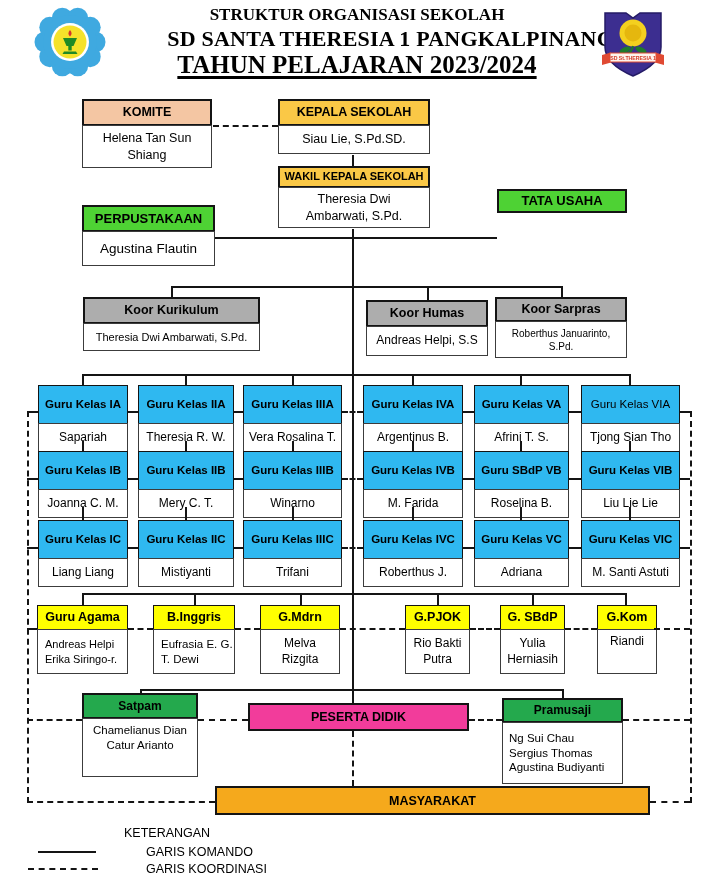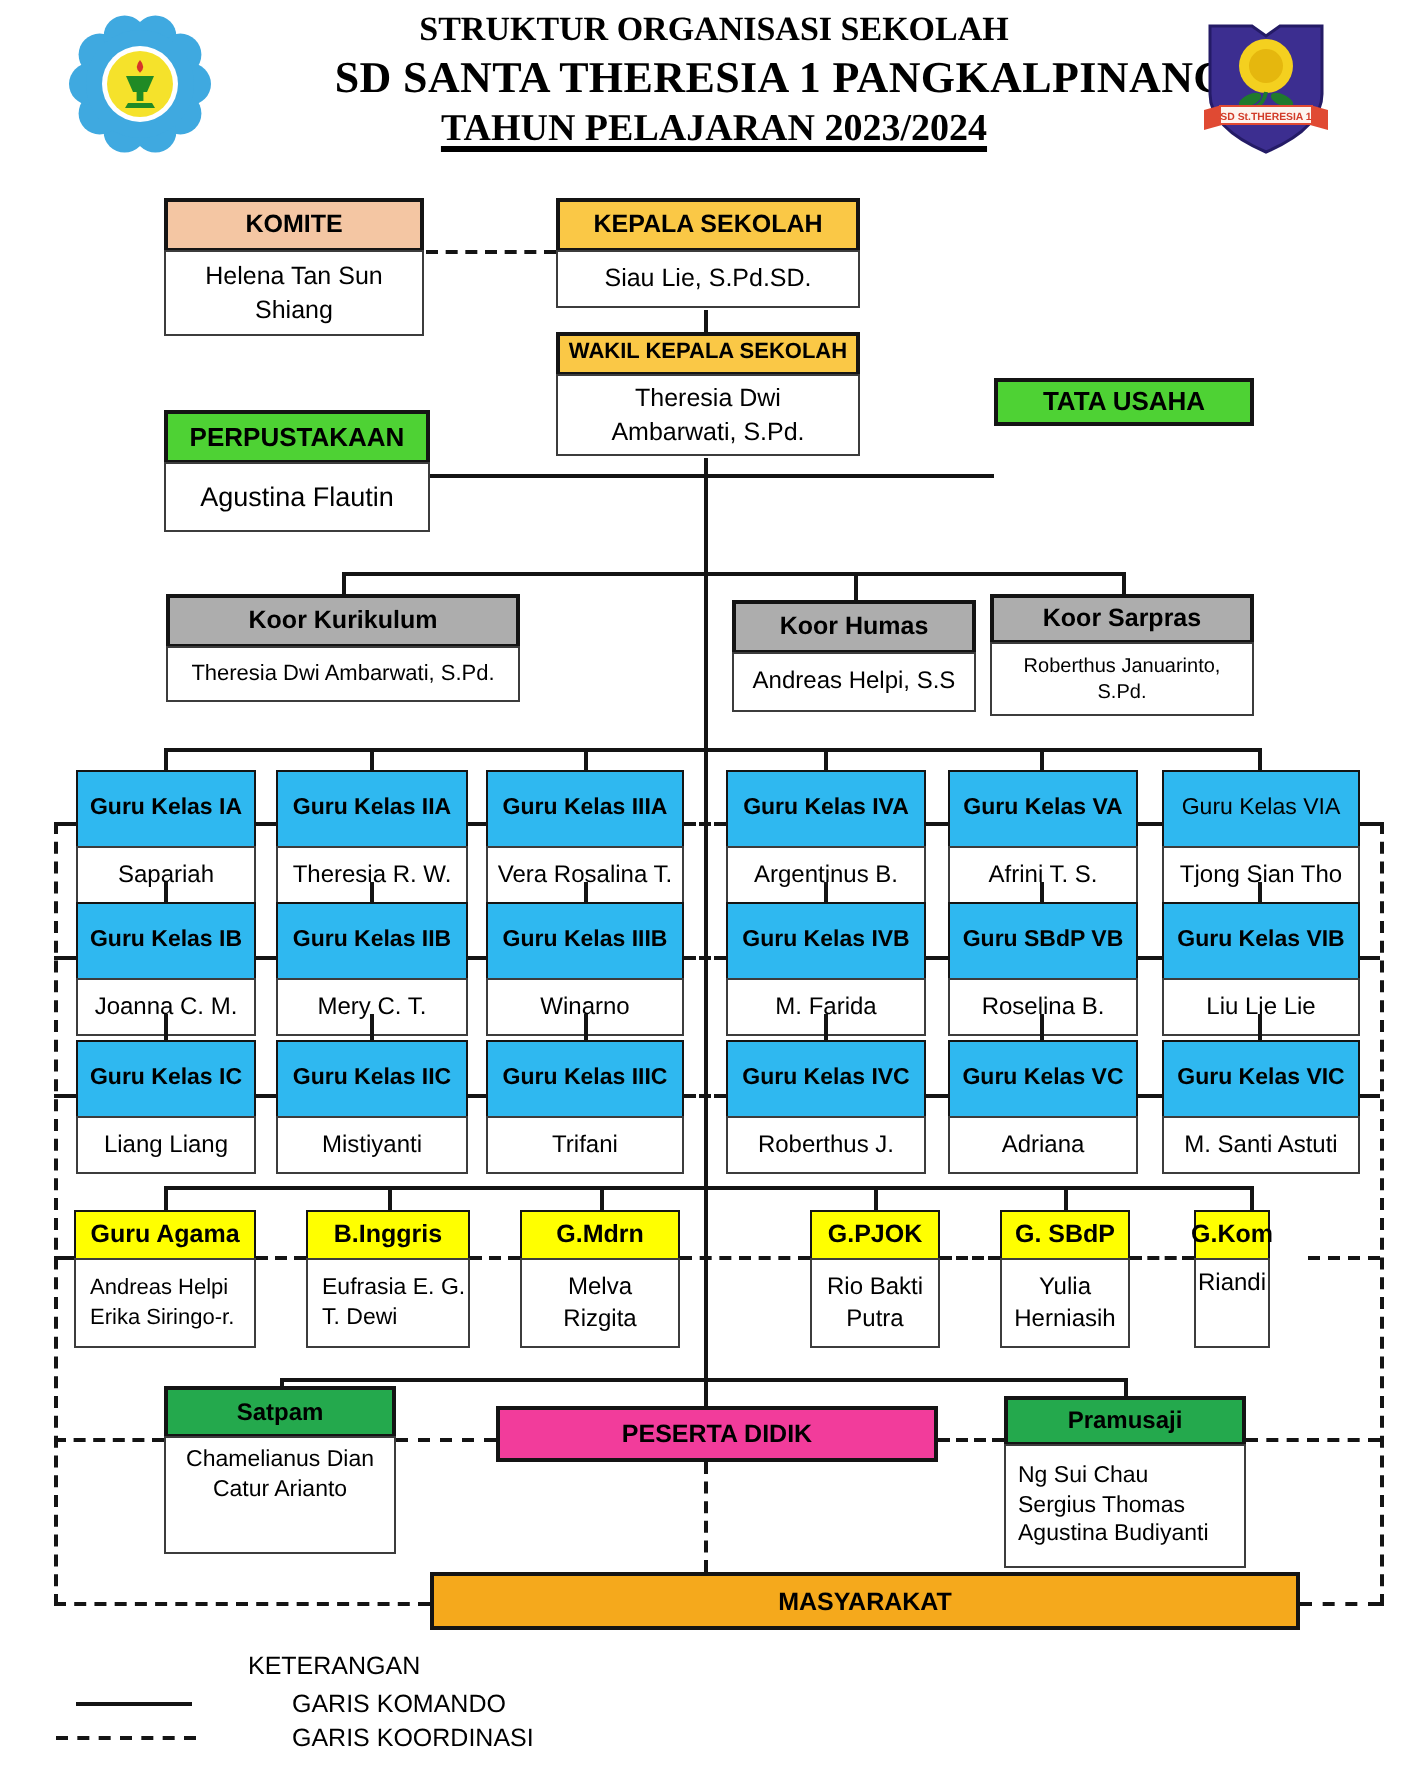--- a/index.html
+++ b/index.html
@@ -6,21 +6,21 @@
     --salmon:#F4C6A3; --gold:#FAC846; --green:#4ED234; --dkgreen:#24A94D;
     --gray:#ADADAD; --blue:#2FB8F0; --yellow:#FFFF00; --magenta:#F23C9B; --orange:#F5A91C;
     --line:#141414;
   }
   html,body{margin:0;padding:0;background:#fff;}
   #canvas{position:relative;width:714px;height:885px;background:#fff;overflow:hidden;
           font-family:"Liberation Sans",sans-serif;color:#000;}
   .title{position:absolute;left:100px;top:4px;width:514px;text-align:center;}
   .t1{font-family:"Liberation Serif",serif;font-weight:700;font-size:17px;line-height:22px;}
   .t2{font-family:"Liberation Serif",serif;font-weight:700;font-size:22px;line-height:26px;letter-spacing:.2px;text-align:right;}
-  .t3{font-family:"Liberation Serif",serif;font-weight:700;font-size:19px;line-height:25px;
+  .t3{font-family:"Liberation Serif",serif;font-weight:700;font-size:25px;line-height:25px;
       text-decoration:underline;text-decoration-thickness:2.5px;text-underline-offset:3px;text-align:center;}
   .logo{position:absolute;}
   .unit{position:absolute;}
   .hdr{box-sizing:border-box;border:2px solid var(--line);display:flex;align-items:center;justify-content:center;
        font-weight:700;font-size:12.5px;text-align:center;line-height:1.05;}
   .bdy{box-sizing:border-box;border:1.5px solid #3c3c3c;background:#fff;display:flex;align-items:center;
        justify-content:center;text-align:center;font-size:12.5px;line-height:1.3;white-space:pre-line;margin-top:-1px;}
   .pk>.hdr{background:var(--salmon)} .gd>.hdr{background:var(--gold)} .gn>.hdr{background:var(--green)}
   .dg>.hdr{background:var(--dkgreen)} .gy>.hdr{background:var(--gray)} .bl>.hdr{background:var(--blue)}
   .yl>.hdr{background:var(--yellow)}
@@ -225,21 +225,21 @@
   <div class="unit yl" style="left:405px;top:605px;width:65px">
     <div class="hdr">G.PJOK</div>
     <div class="bdy">Rio Bakti
 Putra</div>
   </div>
   <div class="unit yl" style="left:500px;top:605px;width:65px">
     <div class="hdr">G. SBdP</div>
     <div class="bdy">Yulia
 Herniasih</div>
   </div>
-  <div class="unit yl" style="left:597px;top:605px;width:38px">
+  <div class="unit yl" style="left:597px;top:605px;width:60px">
     <div class="hdr">G.Kom</div>
     <div class="bdy topalign">Riandi</div>
   </div>
 
   <div class="unit dg" style="left:82px;top:693px;width:116px">
     <div class="hdr" style="height:26px;font-size:12px">Satpam</div>
     <div class="bdy topalign" style="height:59px;font-size:11.5px">Chamelianus Dian
 Catur Arianto</div>
   </div>
 

